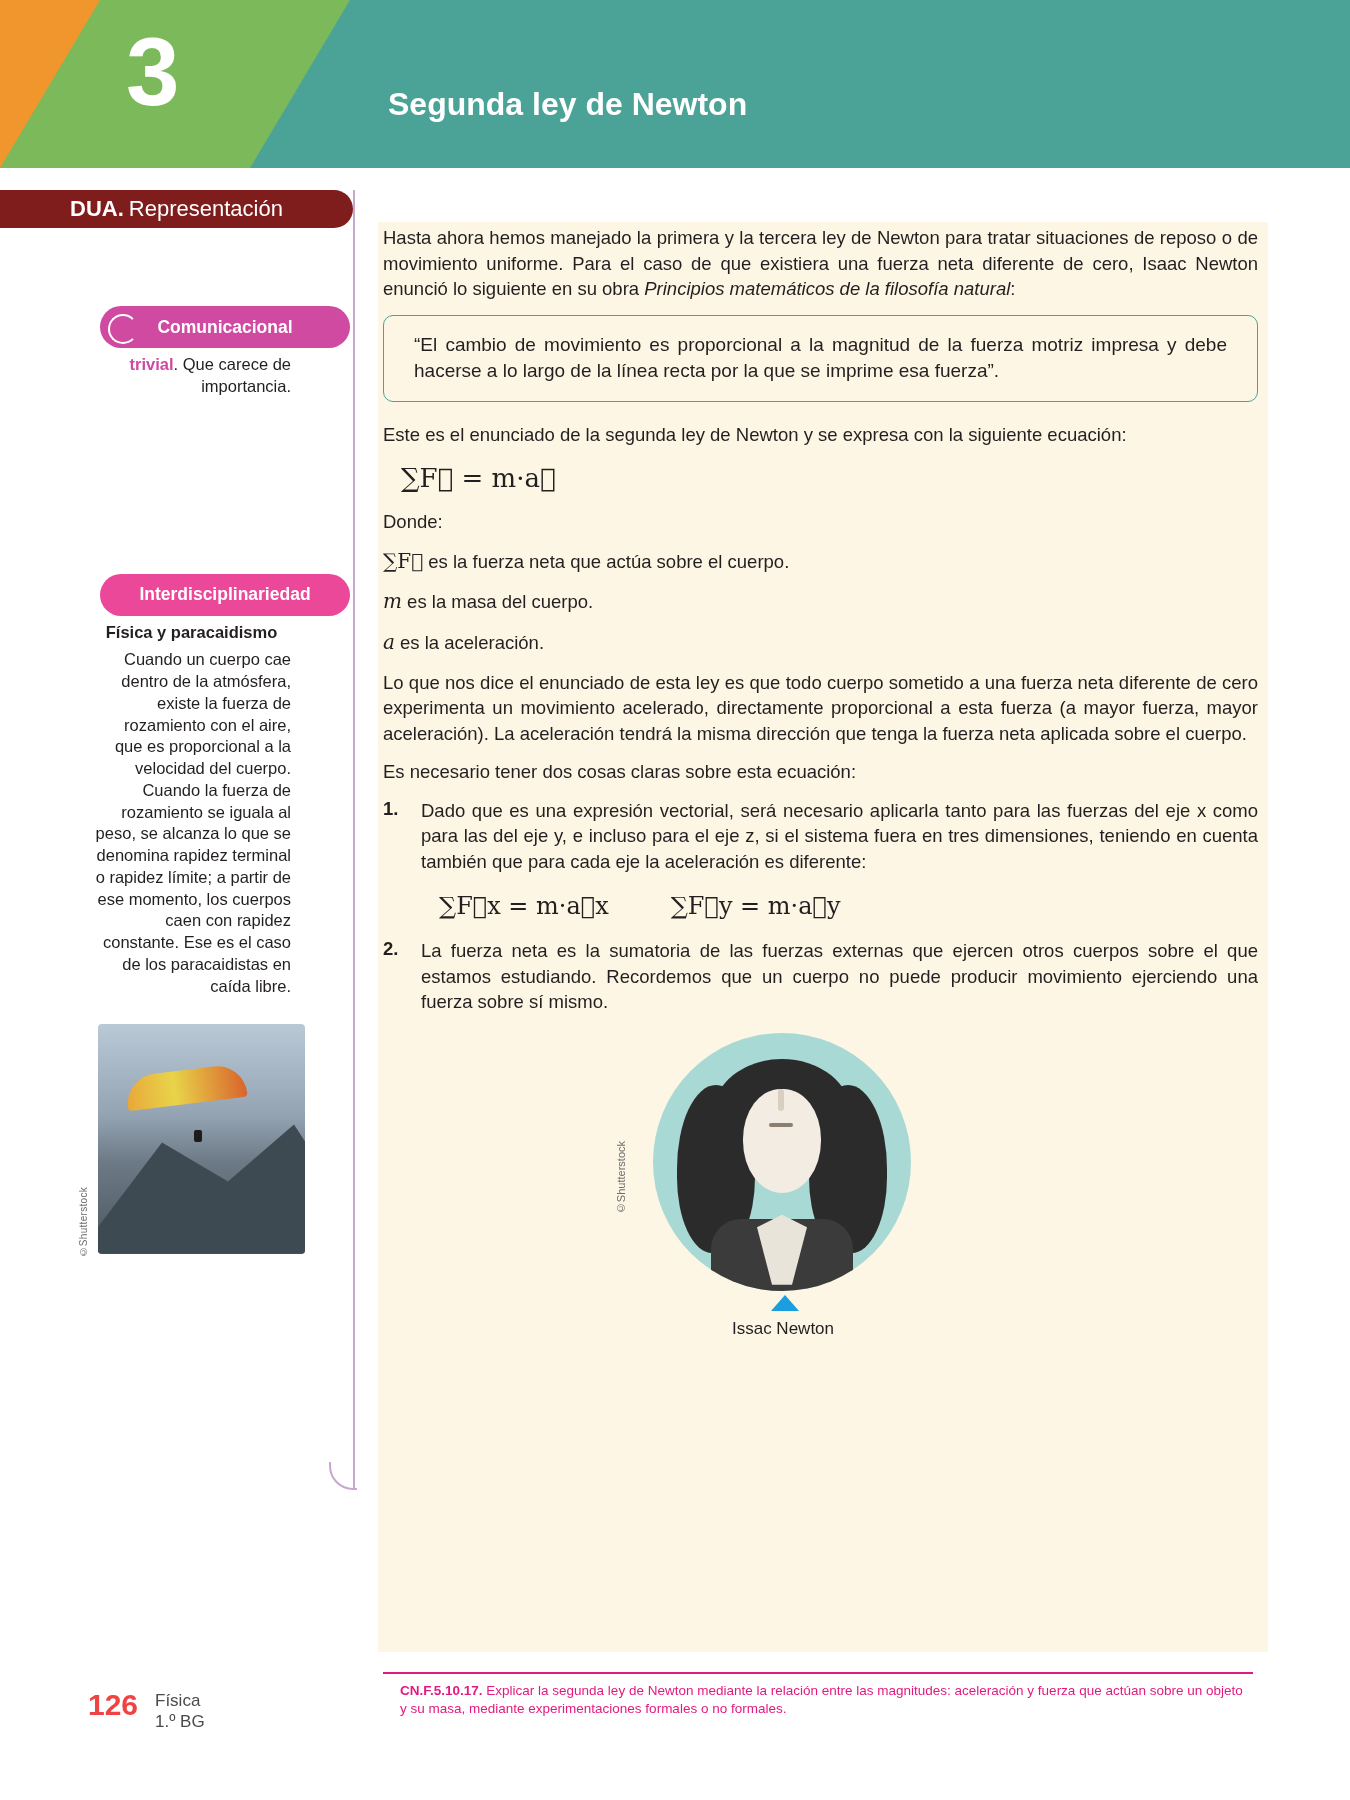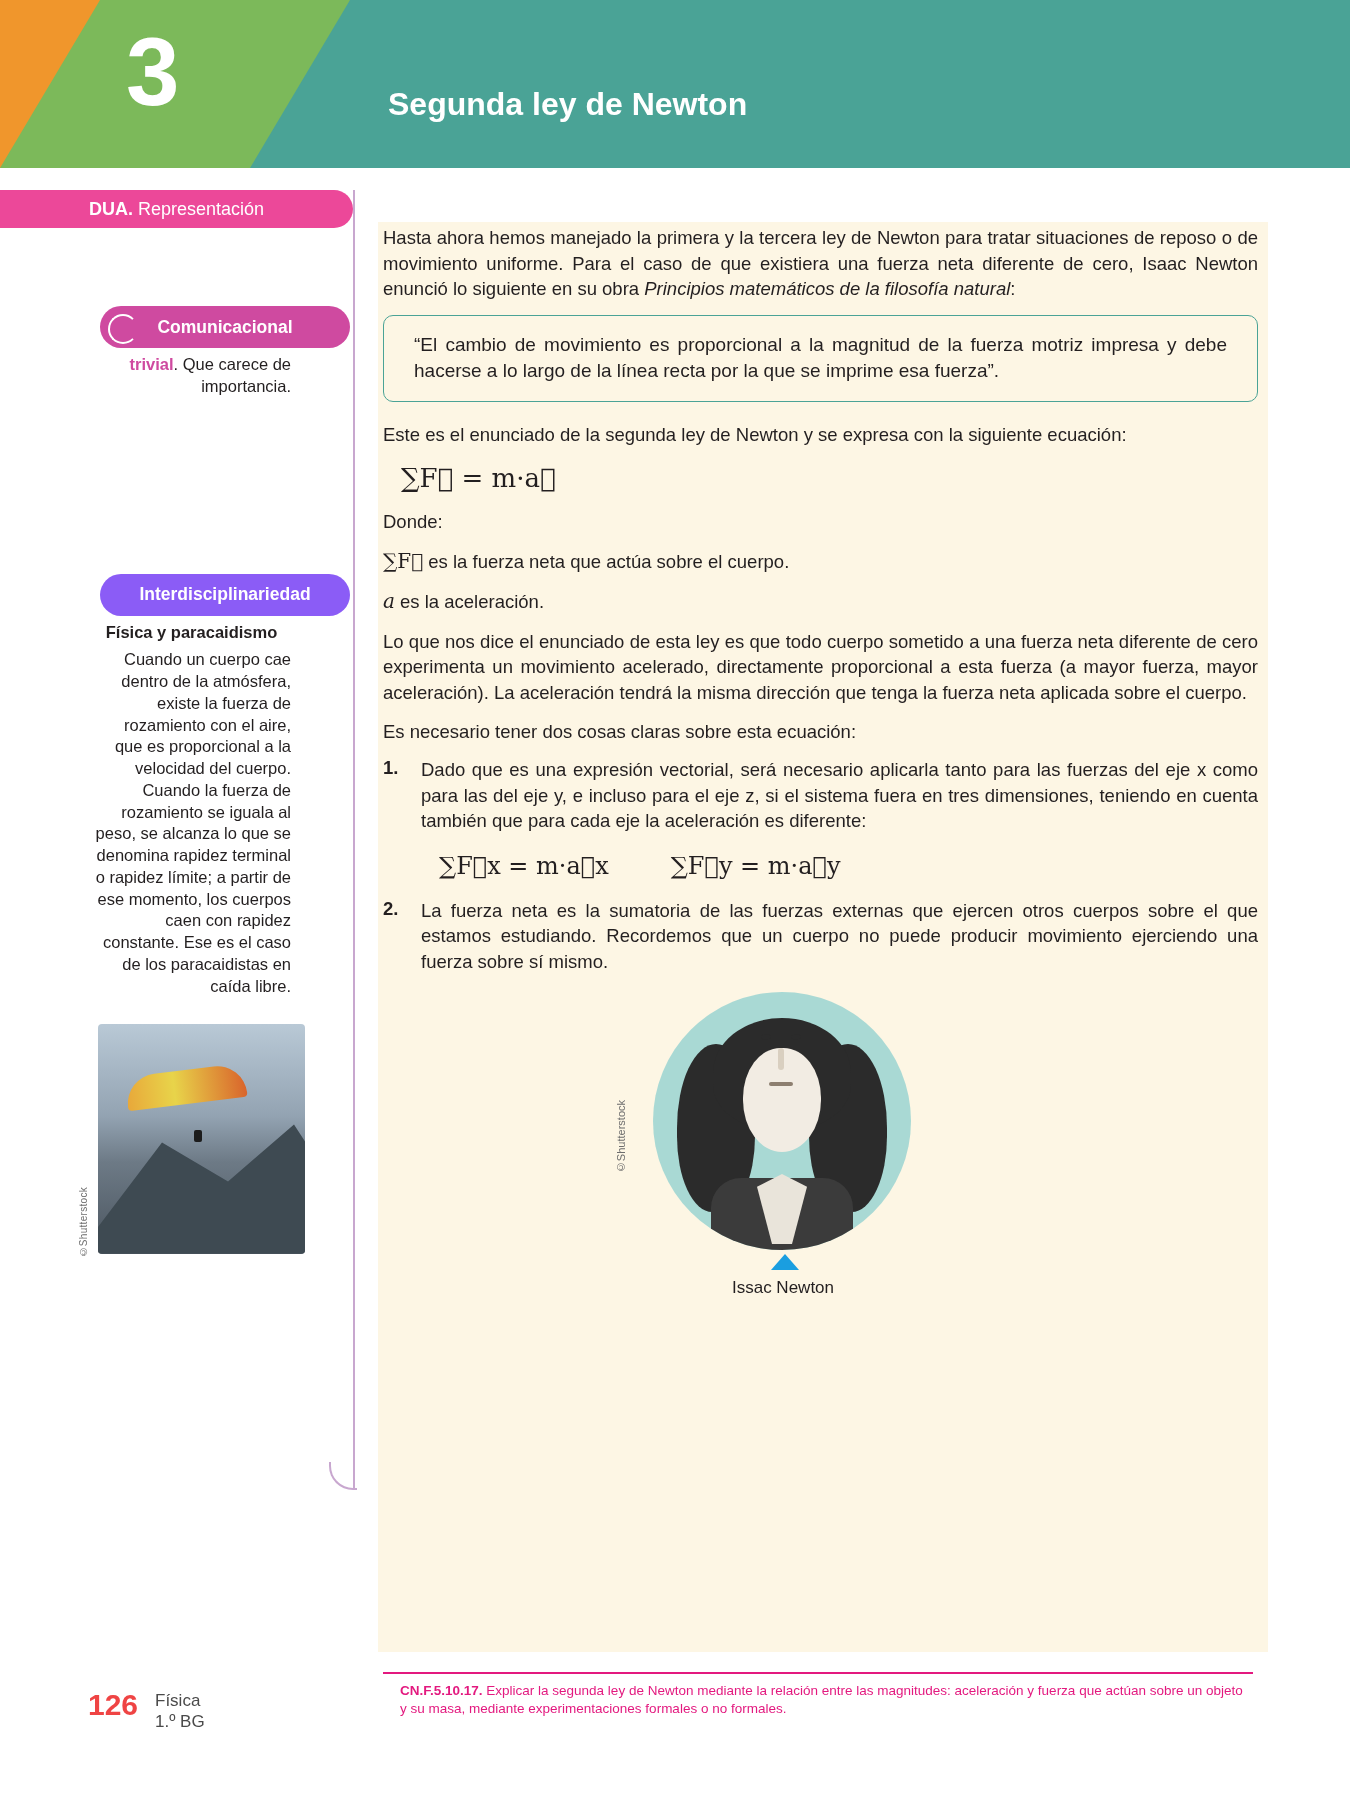--- a/index.html
+++ b/index.html
@@ -55,27 +55,27 @@
     font-size: 32px;
     font-weight: bold;
     color: #ffffff;
   }
 
   
   .dua-bar {
     position: absolute;
     left: 0; top: 190px;
     width: 353px; height: 38px;
-    background: #ec4899;
+    background: #7f1d1d;
     border-radius: 0 19px 19px 0;
     display: flex;
     align-items: center;
     justify-content: center;
     color: #ffffff;
-    font-size: 18px;
+    font-size: 22px;
   }
   .dua-bar b { font-weight: bold; margin-right: 5px; }
 
   
   .sidebar {
     position: absolute;
     left: 0; top: 240px;
     width: 360px;
   }
   .side-block { position: relative; margin-bottom: 10px; }
@@ -88,21 +88,21 @@
     font-size: 17.5px;
     font-weight: bold;
     display: flex;
     align-items: center;
     justify-content: center;
     position: relative;
     z-index: 3;
   }
   .pill-saberes { background: #d49a1e; }
   .pill-comunicacional { background: #cf4aa0; }
-  .pill-inter { background: #8b5cf6; }
+  .pill-inter { background: #ec4899; }
 
   .side-body {
     margin-left: 78px;
     margin-right: 55px;
     margin-top: -8px;
     padding: 18px 14px 16px 14px;
     border: 1.5px solid #c8a7cf;
     border-top: none;
     border-radius: 0 0 14px 14px;
     font-size: 16.5px;
@@ -438,20 +438,21 @@
   <div class="quote-box">“El cambio de movimiento es proporcional a la magnitud de la fuerza motriz impresa y debe hacerse a lo largo de la línea recta por la que se imprime esa fuerza”.</div>
 
   <p>Este es el enunciado de la segunda ley de Newton y se expresa con la siguiente ecuación:</p>
 
   <div class="formula">∑F⃗ = m·a⃗</div>
 
   <p class="nj">Donde:</p>
 
   <p class="nj"><span class="formula-inline">∑F⃗</span> <span>es la fuerza neta que actúa sobre el cuerpo.</span></p>
 
+  <p class="nj"><span class="formula-inline ital">m</span> <span>es la masa del cuerpo.</span></p>
 
   <p class="nj"><span class="formula-inline ital">a</span> <span>es la aceleración.</span></p>
 
   <p>Lo que nos dice el enunciado de esta ley es que todo cuerpo sometido a una fuerza neta diferente de cero experimenta un movimiento acelerado, directamente proporcional a esta fuerza (a mayor fuerza, mayor aceleración). La aceleración tendrá la misma dirección que tenga la fuerza neta aplicada sobre el cuerpo.</p>
 
   <p class="nj">Es necesario tener dos cosas claras sobre esta ecuación:</p>
 
   <div class="num-item">
     <div class="num">1.</div>
     <div class="txt">Dado que es una expresión vectorial, será necesario aplicarla tanto para las fuerzas del eje x como para las del eje y, e incluso para el eje z, si el sistema fuera en tres dimensiones, teniendo en cuenta también que para cada eje la aceleración es diferente:</div>

